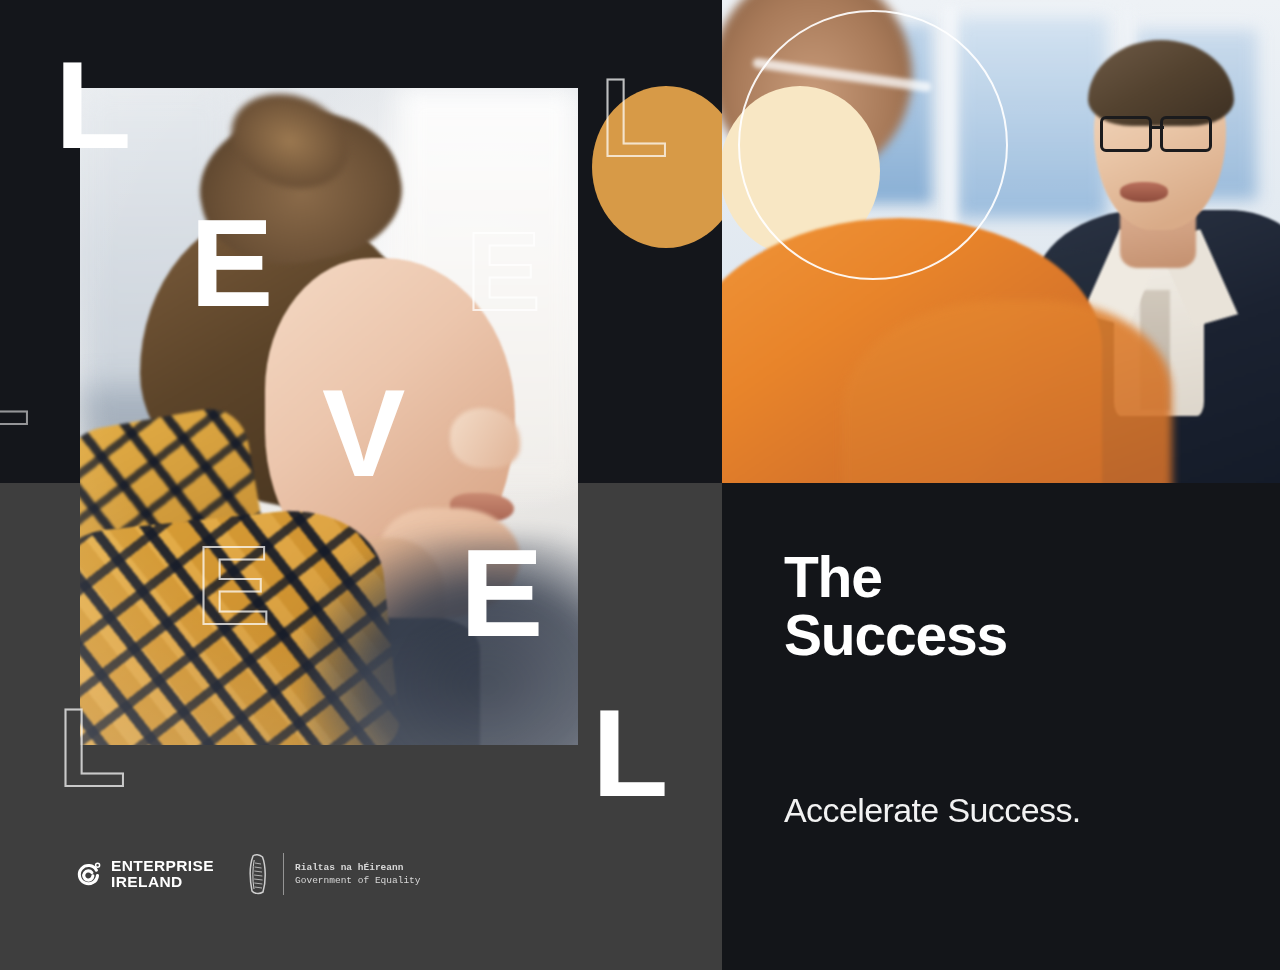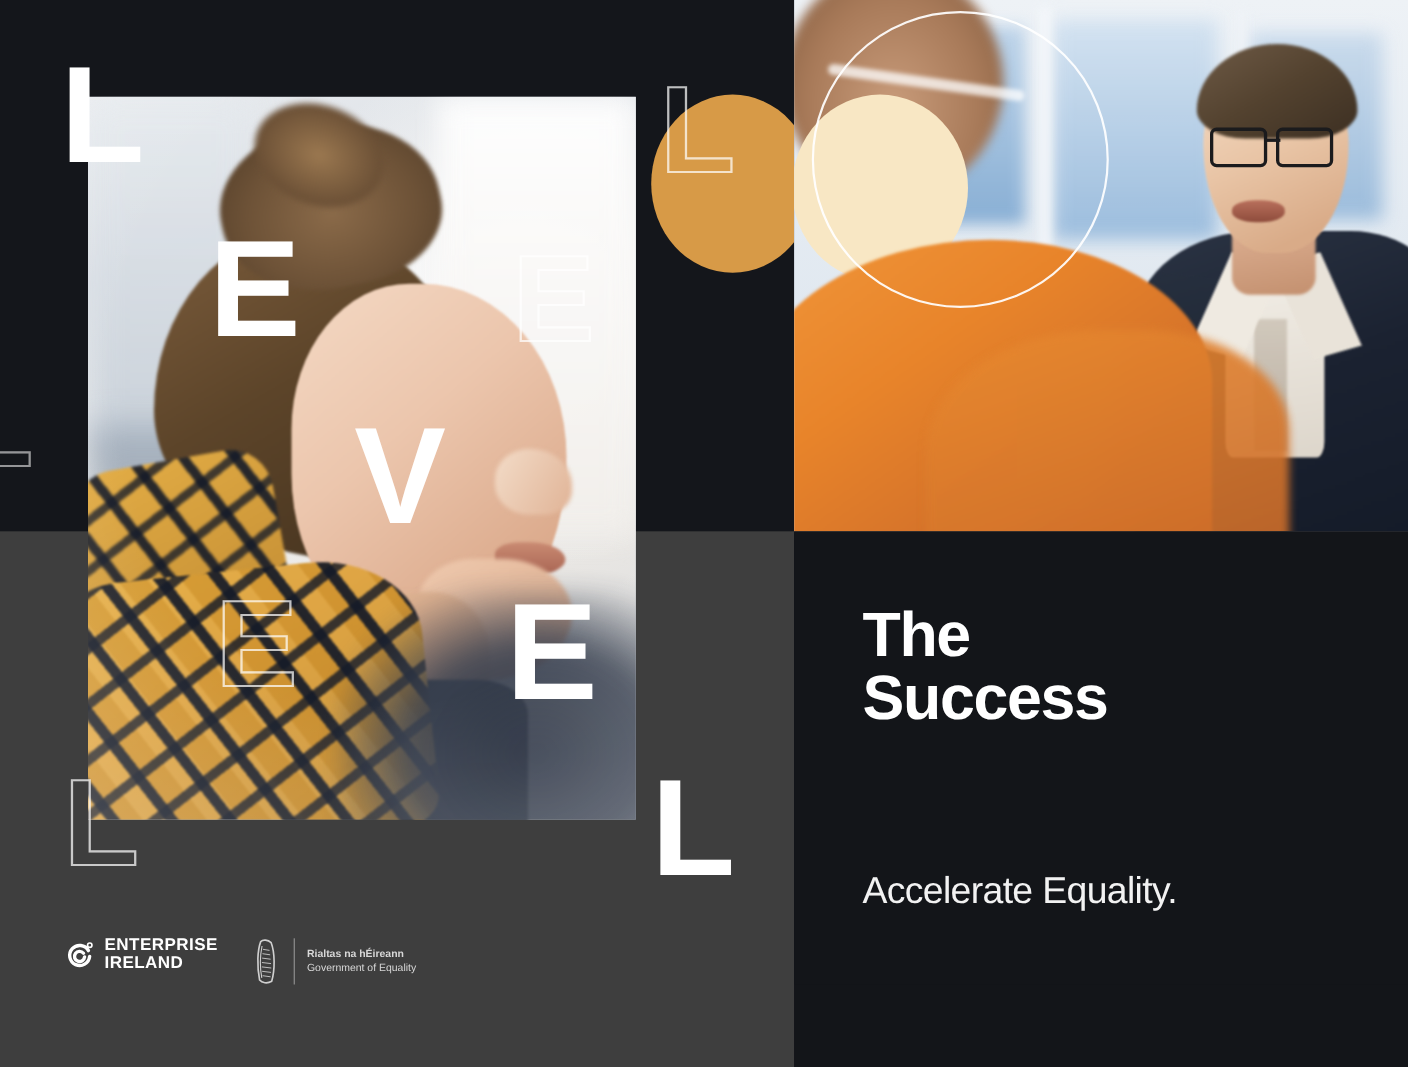--- a/index.html
+++ b/index.html
@@ -196,31 +196,31 @@
     position:absolute; font-weight:700; line-height:1; user-select:none;
     color:transparent; -webkit-text-stroke:2px rgba(255,255,255,.72);
   }
   .gh-L-tr { left:600px; top:62px;  font-size:112px; }
   .gh-E-tr { left:466px; top:216px; font-size:112px; }
   .gh-E-bl { left:196px; top:530px; font-size:112px; }
   .gh-L-bl { left:58px;  top:692px; font-size:112px; }
   .gh-L-edge { left:-38px; top:330px; font-size:112px; -webkit-text-stroke:2px rgba(255,255,255,.55); }
 
   
-  .logo-bar { position:absolute; left:60px; top:852px; display:flex; align-items:flex-start; gap:32px; }
+  .logo-bar { position:absolute; left:76px; top:852px; display:flex; align-items:center; gap:32px; }
 
   .ei-logo { display:flex; align-items:center; gap:9px; }
   .ei-mark { position:relative; width:26px; height:26px; flex:0 0 auto; }
   .ei-text { color:#fff; font-weight:700; font-size:15.5px; line-height:1.06; letter-spacing:.4px; }
   .ei-text span { display:block; }
 
   .gov-logo { display:flex; align-items:center; gap:11px; }
   .harp { width:26px; height:44px; flex:0 0 auto; }
   .gov-div { width:1px; height:42px; background:rgba(255,255,255,.45); }
-  .gov-text { color:#d8d8d8; font-family:Liberation Sans, sans-serif; font-size:9.5px; line-height:1.38; }
+  .gov-text { color:#d8d8d8; font-family:Liberation Mono, monospace; font-size:9.5px; line-height:1.38; }
   .gov-text span { display:block; white-space:nowrap; }
   .gov-text .g1 { font-weight:700; }
 </style>
 </head>
 <body>
 
 <div class="poster">
 
   <div class="left-panel">
     <div class="left-dark"></div>
@@ -333,17 +333,17 @@
     <div class="pr-orange2"></div>
     <div class="ring-outline"></div>
   </div>
 
   <div class="right-panel">
     <div class="headline">
       <span>The</span>
       <span>Success</span>
     </div>
     <div class="tagline">
-      <span>Accelerate Equality.</span>
+      <span>Accelerate Success.</span>
     </div>
   </div>
 
 </div>
 
 </body></html>

